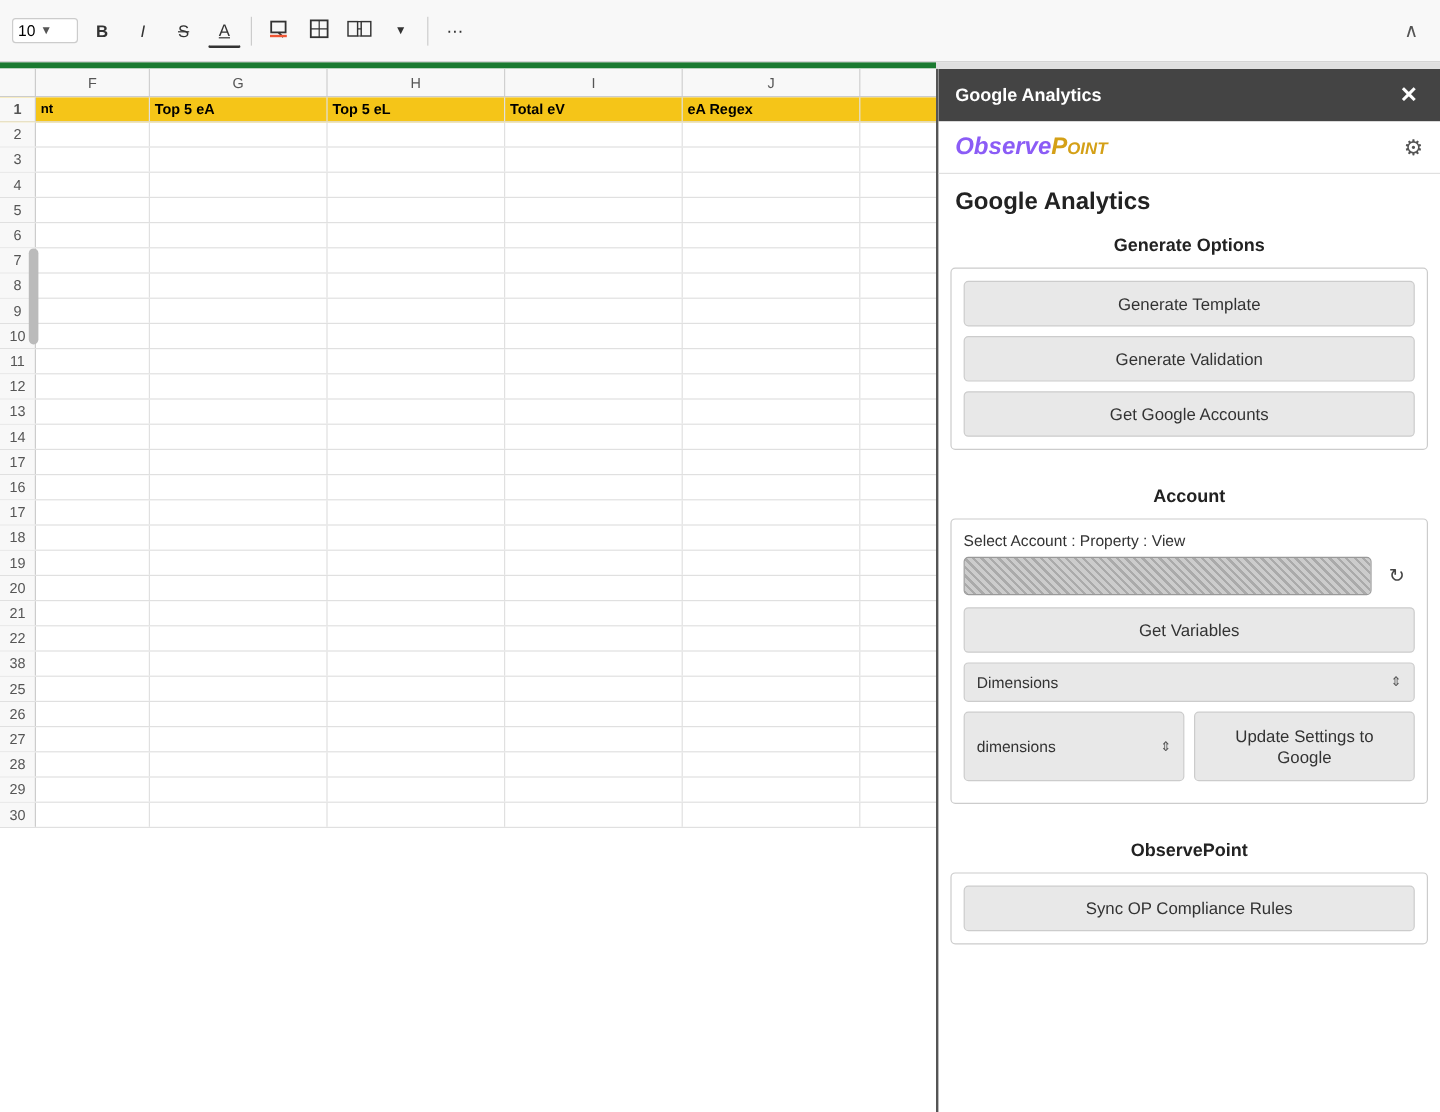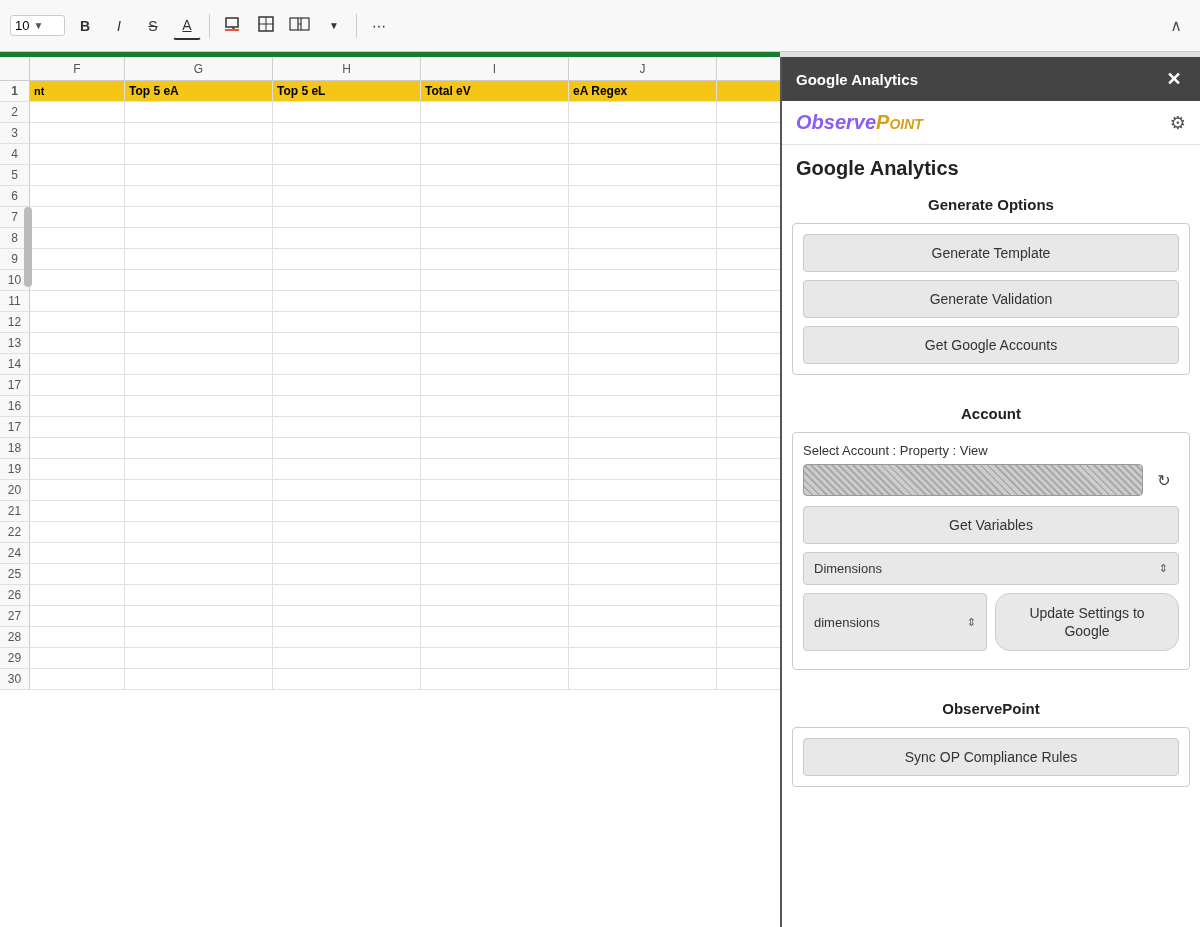--- a/index.html
+++ b/index.html
@@ -571,21 +571,21 @@
         </div>
         <div class="grid-row">
           <div class="grid-cell row-num">22</div>
           <div class="grid-cell" style="width: 95px;"></div>
           <div class="grid-cell" style="width: 148px;"></div>
           <div class="grid-cell" style="width: 148px;"></div>
           <div class="grid-cell" style="width: 148px;"></div>
           <div class="grid-cell" style="width: 148px;"></div>
         </div>
         <div class="grid-row">
-          <div class="grid-cell row-num">24</div>
+          <div class="grid-cell row-num">38</div>
           <div class="grid-cell" style="width: 95px;"></div>
           <div class="grid-cell" style="width: 148px;"></div>
           <div class="grid-cell" style="width: 148px;"></div>
           <div class="grid-cell" style="width: 148px;"></div>
           <div class="grid-cell" style="width: 148px;"></div>
         </div>
         <div class="grid-row">
           <div class="grid-cell row-num">25</div>
           <div class="grid-cell" style="width: 95px;"></div>
           <div class="grid-cell" style="width: 148px;"></div>
@@ -675,21 +675,21 @@
         <div class="select-btn">
           <span>Dimensions</span>
           <span class="arrows">⇕</span>
         </div>
       </div>
       <div class="two-col-row" style="margin-top:8px;">
         <div class="select-btn">
           <span>dimensions</span>
           <span class="arrows">⇕</span>
         </div>
-        <button class="panel-btn" style="flex:1; margin-bottom:0; line-height:1.3;border-radius:15px;">
+        <button class="panel-btn" style="flex:1; margin-bottom:0; line-height:1.3;">
           <span>Update Settings to Google</span>
         </button>
       </div>
     </div>
 
     <div class="section-heading">ObservePoint</div>
     <div class="section-box">
       <button class="panel-btn">Sync OP Compliance Rules</button>
     </div>
 

